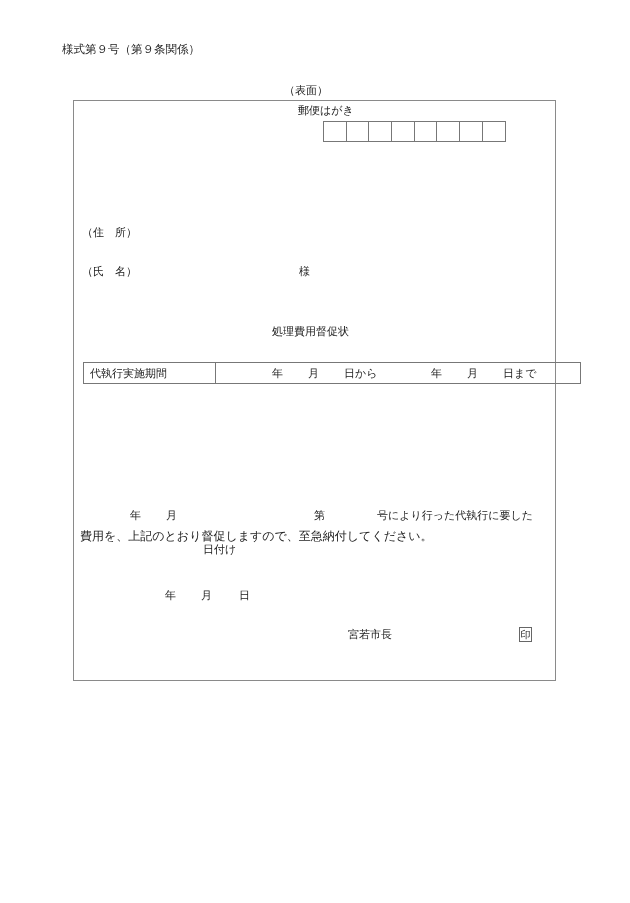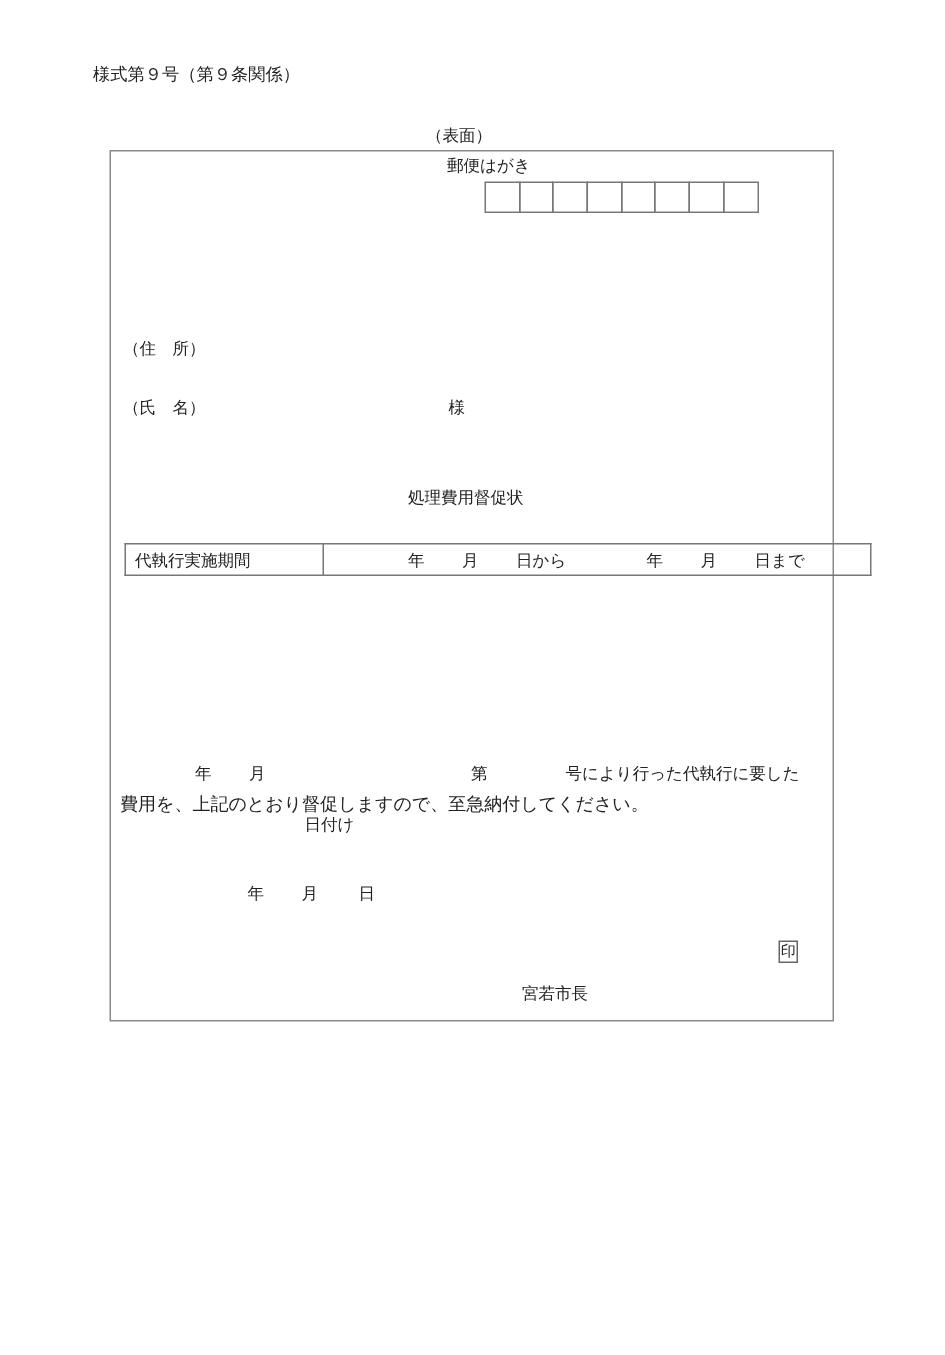--- a/index.html
+++ b/index.html
@@ -69,14 +69,14 @@
   <div class="abs" style="left:203px;top:532px;margin-top:12px;">日付け</div>
   <div class="abs" style="left:314px;top:510px;">第</div>
   <div class="abs" style="left:377px;top:510px;font-size:11px;">号により行った代執行に要した</div>
   <div class="abs" style="left:80px;top:530px;font-size:12px;">費用を、上記のとおり督促しますので、至急納付してください。</div>
 </div>
 
 <div class="abs" style="left:165px;top:590px;">年</div>
 <div class="abs" style="left:201px;top:590px;">月</div>
 <div class="abs" style="left:239px;top:590px;">日</div>
 
-<div class="abs" style="left:348px;top:629px;margin-top:28px;">宮若市長</div>
+<div class="abs" style="left:348px;top:629px;">宮若市長</div>
 <div class="seal">印</div>
 
 </body></html>

